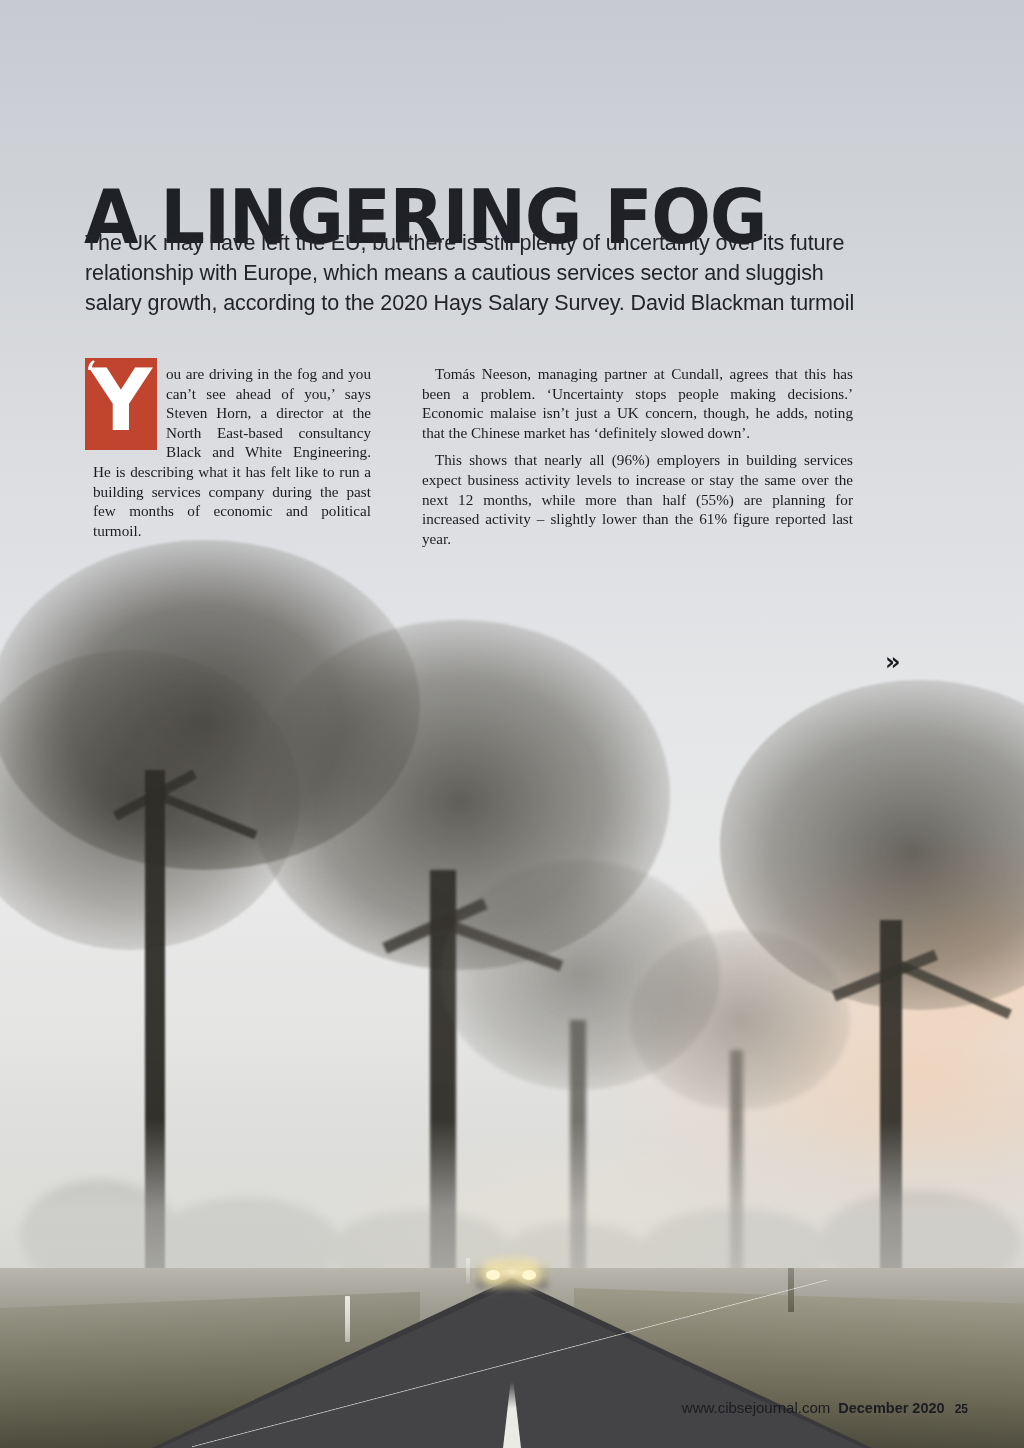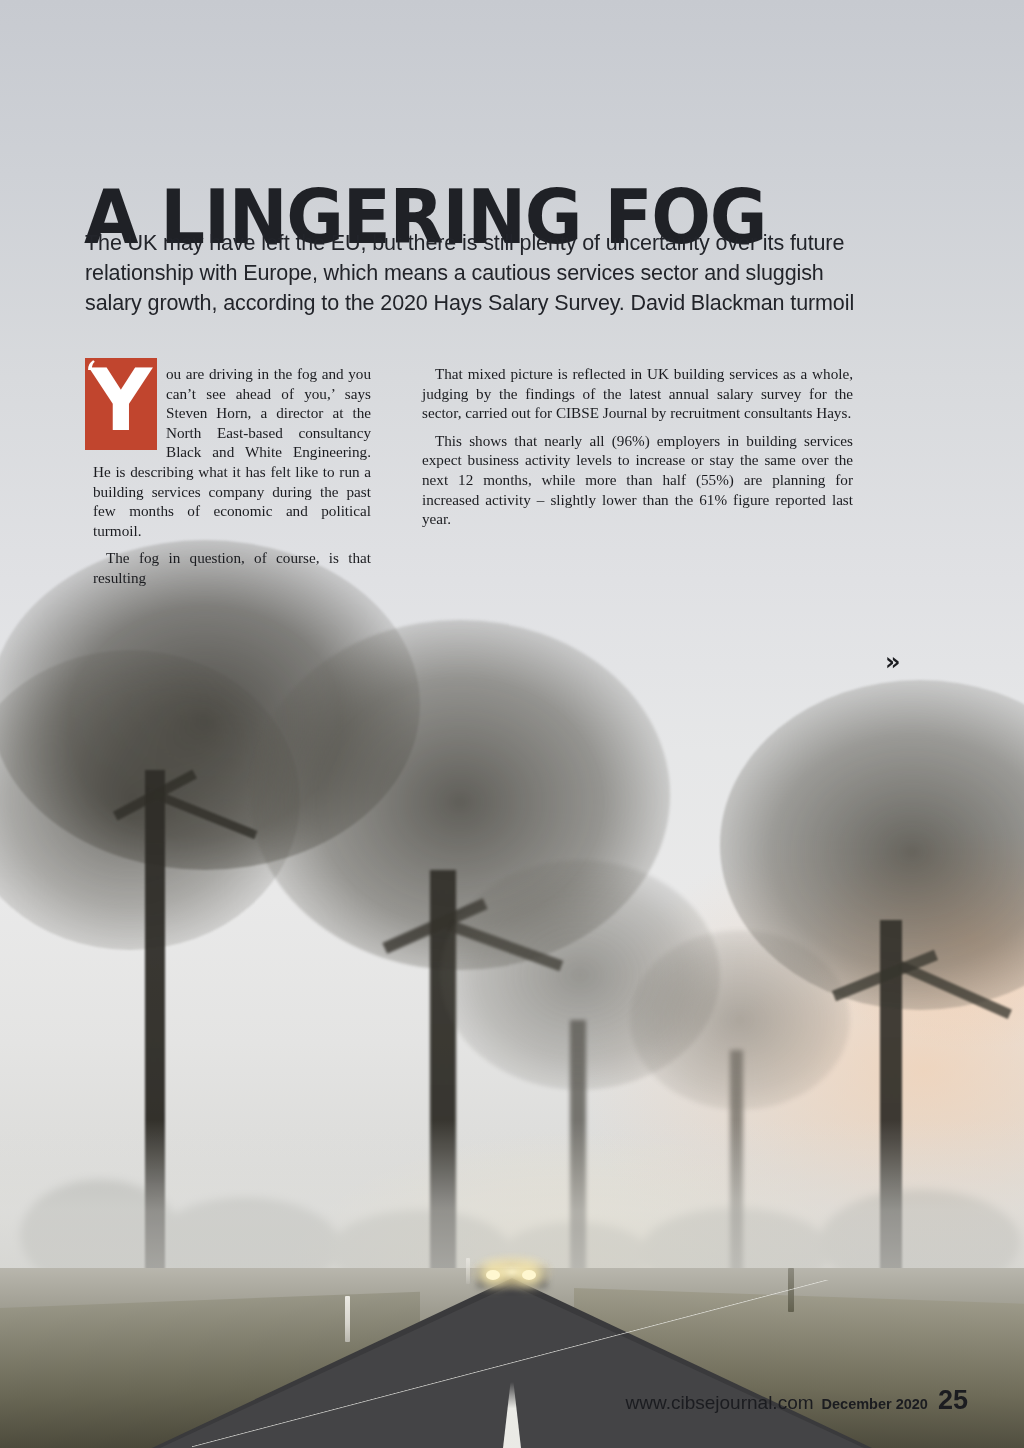--- a/index.html
+++ b/index.html
@@ -319,23 +319,23 @@
     position: absolute;
     right: 56px;
     bottom: 32px;
     font-family: "Liberation Sans", sans-serif;
     font-size: 14.5px;
     color: #1b1c20;
     display: flex;
     align-items: baseline;
     gap: 8px;
   }
-  .footer .site { font-size: 19px; }
+  .footer .site { font-size: 15px; }
   .footer .date { font-weight: bold; font-size: 14.5px; }
-  .footer .pageno { font-weight: bold; font-size: 27px; margin-left: 2px; }
+  .footer .pageno { font-weight: bold; font-size: 12px; margin-left: 2px; }
 
   
   .post {
     position: absolute;
     width: 5px;
     background: linear-gradient(180deg, #eceae4 0%, #d7d5cd 60%, #b9b7ae 100%);
     border-radius: 1px;
   }
   .post.dark { background: linear-gradient(180deg, #8d8b80 0%, #63614f 100%); }
 </style>
@@ -414,26 +414,25 @@
 
   <div class="standfirst">
     <span>The UK may have left the EU, but there is still plenty of uncertainty over its future relationship with Europe, which means a cautious services sector and sluggish salary growth, according to the 2020 Hays Salary Survey. </span><b>David Blackman</b><span> turmoil</span>
   </div>
 
   <div class="col col-left">
     <div class="dropcap">
       <span>Y</span>
     </div>
     <p class="first">ou are driving in the fog and you can’t see ahead of you,’ says Steven Horn, a director at the North East-based consultancy Black and White Engineering. He is describing what it has felt like to run a building services company during the past few months of economic and political turmoil.</p>
-    <p>The fog in question, of course, is that resulting</p>
   </div>
   <div class="quotemark">‘</div>
 
   <div class="col col-right">
-    <p>That mixed picture is reflected in UK building services as a whole, judging by the findings of the latest annual salary survey for the sector, carried out for CIBSE Journal by recruitment consultants Hays.</p>
+    <p>Tomás Neeson, managing partner at Cundall, agrees that this has been a problem. ‘Uncertainty stops people making decisions.’ Economic malaise isn’t just a UK concern, though, he adds, noting that the Chinese market has ‘definitely slowed down’.</p>
     <p>This shows that nearly all (96%) employers in building services expect business activity levels to increase or stay the same over the next 12 months, while more than half (55%) are planning for increased activity – slightly lower than the 61% figure reported last year.</p>
   </div>
 
   <div class="chevron">»</div>
 
   <div class="footer">
     <span class="site">www.cibsejournal.com</span>
     <span class="date">December 2020</span>
     <span class="pageno">25</span>
   </div>

